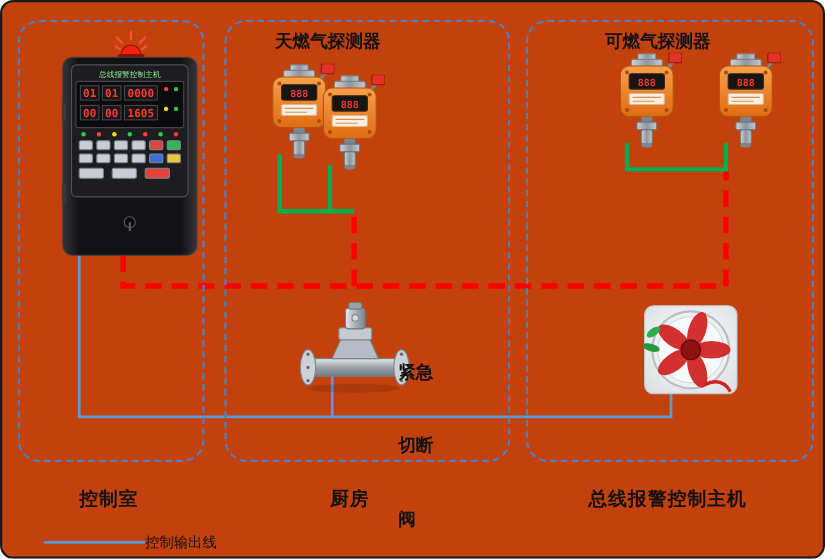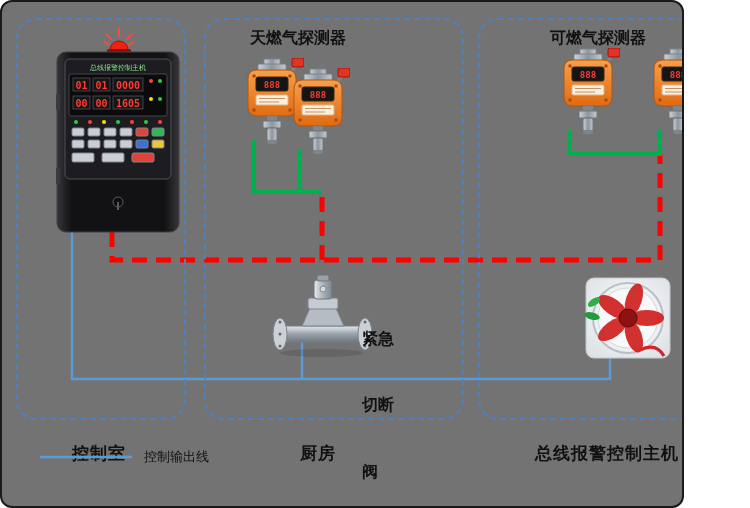--- a/index.html
+++ b/index.html
@@ -1,16 +1,16 @@
 <!DOCTYPE html>
 <html><head>
 <meta charset="utf-8">
 <style>
   html,body{margin:0;padding:0;background:#fff;font-family:"DejaVu Sans","Liberation Sans",sans-serif;}
-  .canvas{position:relative;width:684px;height:508px;box-sizing:border-box;background:#737373;
+  .canvas{position:relative;width:750px;height:508px;box-sizing:border-box;background:#c2410c;
           border:2px solid #1a1a1a;border-radius:12px;overflow:hidden;}
   .wires{position:absolute;left:0;top:0;width:750px;height:508px;}
   .zone{position:absolute;border:2px dashed #4f81bd;border-radius:20px;background:transparent;}
   .zone-control{left:14px;top:16px;width:166px;height:398px;}
   .zone-kitchen{left:202px;top:16px;width:256px;height:398px;}
   .zone-lpg{left:476px;top:16px;width:258px;height:398px;}
   .zone-title{position:absolute;font-size:16px;font-weight:700;color:#111;text-align:center;}
   .title-kitchen{left:216px;top:26px;width:160px;}
   .title-lpg{left:488px;top:26px;width:216px;}
   .zone-label{position:absolute;top:420px;font-size:17px;font-weight:700;color:#111;text-align:center;letter-spacing:1px;margin-top:20px;}
@@ -22,21 +22,21 @@
   .beacon{left:84px;top:26px;}
   .det1{left:222px;top:56px;} .det2{left:268px;top:66px;}
   .det3{left:538px;top:46px;} .det4{left:628px;top:46px;}
   .valve{left:250px;top:272px;}
   .fan{left:564px;top:270px;}
   .eq-label{position:absolute;font-size:16px;font-weight:700;color:#111;line-height:1.4;}
   .valve-label{left:360px;top:282px;}
   .fan-label{left:658px;top:286px;}
   .eq-label span{display:block;margin-top:44px;}
   .legend{position:absolute;left:38px;top:446px;}
-  .legend-row{display:flex;align-items:center;gap:12px;margin-bottom:9px;}
+  .legend-row{display:flex;align-items:center;margin-bottom:9px;margin-top:36px;}
   .legend-row svg{display:block;}
   .legend-label{font-size:13px;color:#111;}
   text.led{font-family:"DejaVu Sans Mono","Liberation Mono",monospace;font-weight:700;font-size:10px;
            fill:#ff3b30;text-anchor:middle;}
   text.led-sm{font-size:9px;}
   text.panel-title{font-family:"DejaVu Sans","Liberation Sans",sans-serif;}
 </style>
 </head>
 <body>
 

